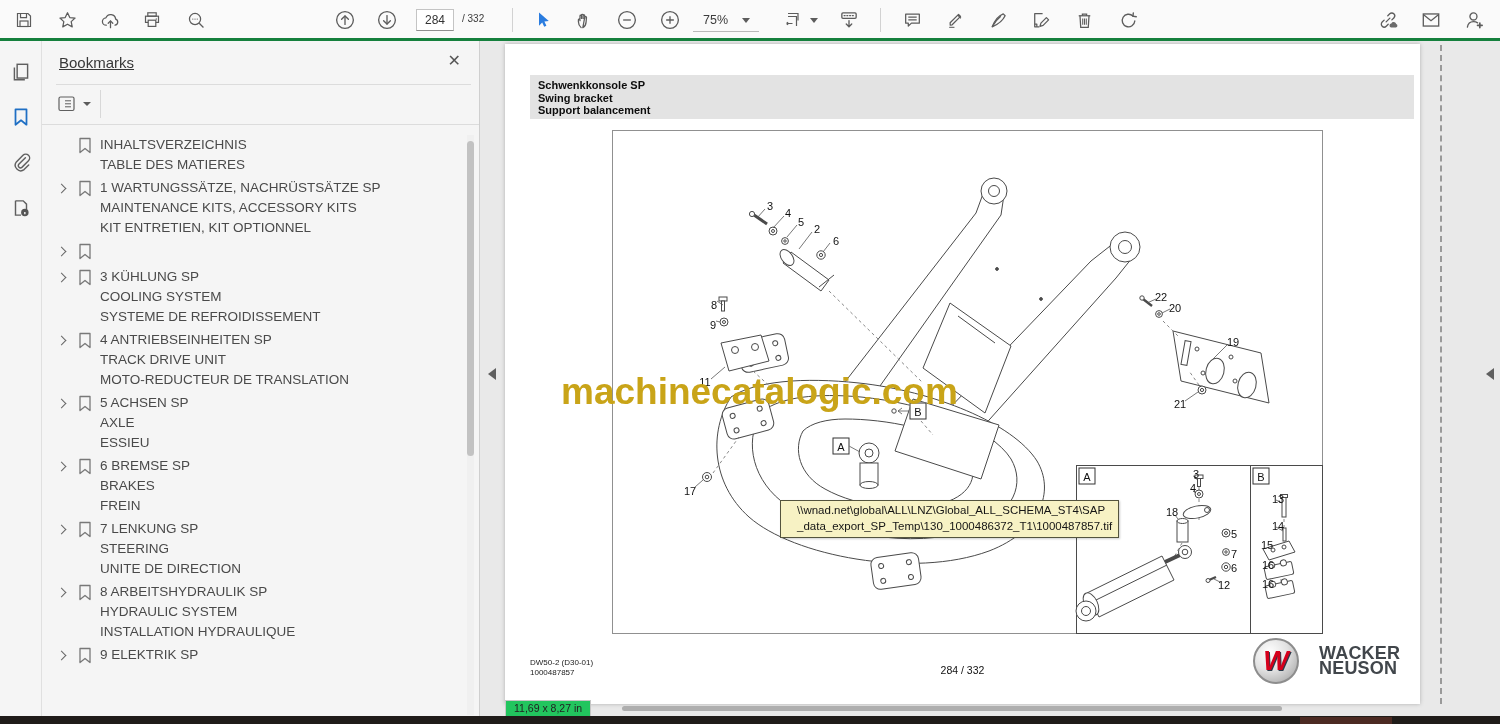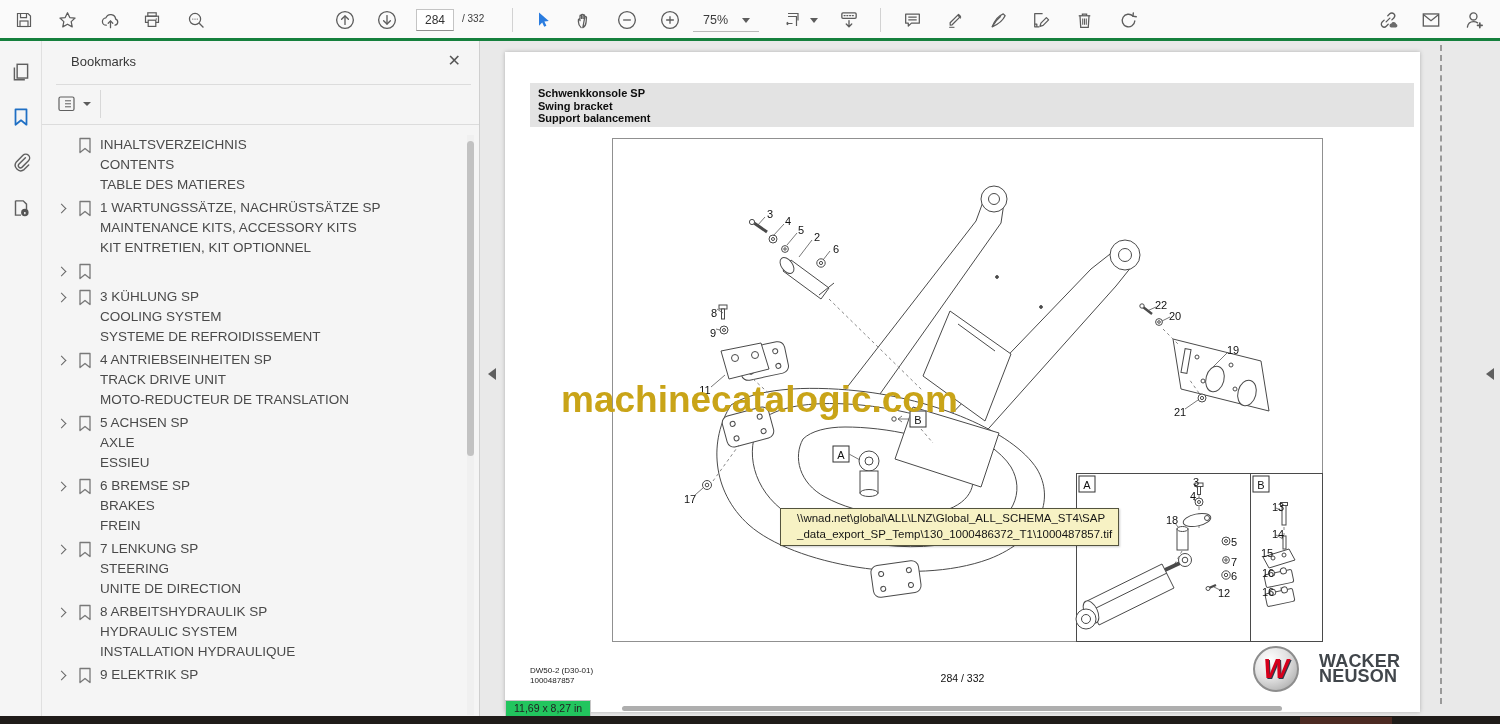--- a/index.html
+++ b/index.html
@@ -17,37 +17,37 @@
   .caret { width:0; height:0; border-left:4px solid transparent; border-right:4px solid transparent; border-top:5px solid #5c5c5c; display:inline-block; }
   .tb-btn svg { display:block; }
 
   
   .left-rail { position:absolute; left:0; top:41px; width:42px; height:675px; background:#f5f5f5; border-right:1px solid #e0e0e0; z-index:30; }
   .rail-btn { position:absolute; left:7px; width:28px; height:28px; display:flex; align-items:center; justify-content:center; }
 
   
   .bm-panel { position:absolute; left:42px; top:41px; width:438px; height:675px; background:#f5f5f5; border-right:1px solid #cfcfcf; z-index:20; overflow:hidden; }
   .bm-header { position:absolute; left:0; top:0; width:100%; height:43px; }
-  .bm-title { position:absolute; left:29px; top:13px; font-size:13px; color:#383838; }
+  .bm-title { position:absolute; left:17px; top:13px; font-size:15px; color:#383838;text-decoration:underline; }
   .bm-close { position:absolute; right:18px; top:11px; font-size:16px; color:#555; line-height:18px; }
   .bm-div1 { position:absolute; left:14px; right:8px; top:43px; height:1px; background:#dcdcdc; }
   .bm-opts { position:absolute; left:16px; top:51px; width:34px; height:24px; display:flex; align-items:center; gap:6px; }
   .bm-opts-sep { position:absolute; left:58px; top:49px; width:1px; height:28px; background:#d8d8d8; }
   .bm-div2 { position:absolute; left:0px; right:0px; top:83px; height:1px; background:#dcdcdc; }
   .bm-list { position:absolute; left:0; top:94px; width:424px; height:581px; overflow:hidden; }
   .bm-item { display:grid; grid-template-columns:22px 22px 1fr; padding-left:14px; margin-bottom:3px; }
   .bm-chevron { width:7px; height:7px; border-top:1.6px solid #666; border-right:1.6px solid #666; transform:rotate(45deg); margin-top:7px; margin-left:2px; }
   .bm-ribbon { margin-top:2px; }
   .bm-line { font-size:13.5px; line-height:20px; color:#4a4a4a; white-space:nowrap; }
   .bm-scroll { position:absolute; right:5px; top:94px; width:7px; height:580px; background:#f0f0f0; }
   .bm-thumb { position:absolute; left:0; top:6px; width:7px; height:315px; background:#c2c2c2; border-radius:4px; }
 
   
   .viewport { position:absolute; left:480px; top:41px; width:1020px; height:675px; background:#e9e9e9; }
-  .pdf-page { position:absolute; left:505px; top:52px; width:915px; height:660px; background:#ffffff; box-shadow:0 0 4px rgba(0,0,0,.25); z-index:5; }
+  .pdf-page { position:absolute; left:505px; top:44px; width:915px; height:660px; background:#ffffff; box-shadow:0 0 4px rgba(0,0,0,.25); z-index:5; }
   .page-edge-dash { position:absolute; left:1440px; top:45px; height:659px; width:0; border-left:2px dashed #9a9a9a; z-index:6; }
   .panel-handle { position:absolute; width:0; height:0; border-top:6px solid transparent; border-bottom:6px solid transparent; border-right:8px solid #5f5f5f; z-index:25; }
   .status-chip { position:absolute; left:505px; top:700px; height:17px; padding:0 8px; background:#22c55e; border:1px solid #c6c6c6; font-size:10.5px; color:#222; line-height:15px; z-index:26; }
   .h-scroll { position:absolute; left:622px; top:706px; width:660px; height:5px; background:#aeaeae; border-radius:3px; z-index:26; }
   .bottom-bar { position:absolute; left:0; top:716px; width:1500px; height:8px; background:#201c19; z-index:50; }
   .bottom-accent { position:absolute; left:1300px; top:717px; width:92px; height:7px; background:#4c2a22; z-index:51; }
 
   
   .pg-header { position:absolute; left:25px; top:31px; width:884px; height:44px; background:#e3e3e3; padding:4px 0 0 8px; }
   .pg-header div { font-size:11px; font-weight:bold; color:#0d0d0d; line-height:12.5px; }
@@ -280,21 +280,20 @@
     <div class="bm-opts-sep"></div>
     <div class="bm-div2"></div>
     <div class="bm-list">
     <div class="bm-item">
       <span class="bm-chevron" style="visibility: hidden;"></span>
       <span class="bm-ribbon"><svg width="14" height="17" viewBox="0 0 14 17" fill="none" stroke="#787878" stroke-width="1.3" stroke-linejoin="round">
               <path d="M2 1.5h10v14l-5-4-5 4z"></path>
             </svg></span>
       <div class="bm-lines">
             <div class="bm-line">INHALTSVERZEICHNIS</div>
-            <div class="bm-line">CONTENTS</div>
             <div class="bm-line">TABLE DES MATIERES</div>
           </div>
     </div>
 
     <div class="bm-item">
       <span class="bm-chevron"></span>
       <span class="bm-ribbon"><svg width="14" height="17" viewBox="0 0 14 17" fill="none" stroke="#787878" stroke-width="1.3" stroke-linejoin="round">
               <path d="M2 1.5h10v14l-5-4-5 4z"></path>
             </svg></span>
       <div class="bm-lines">

